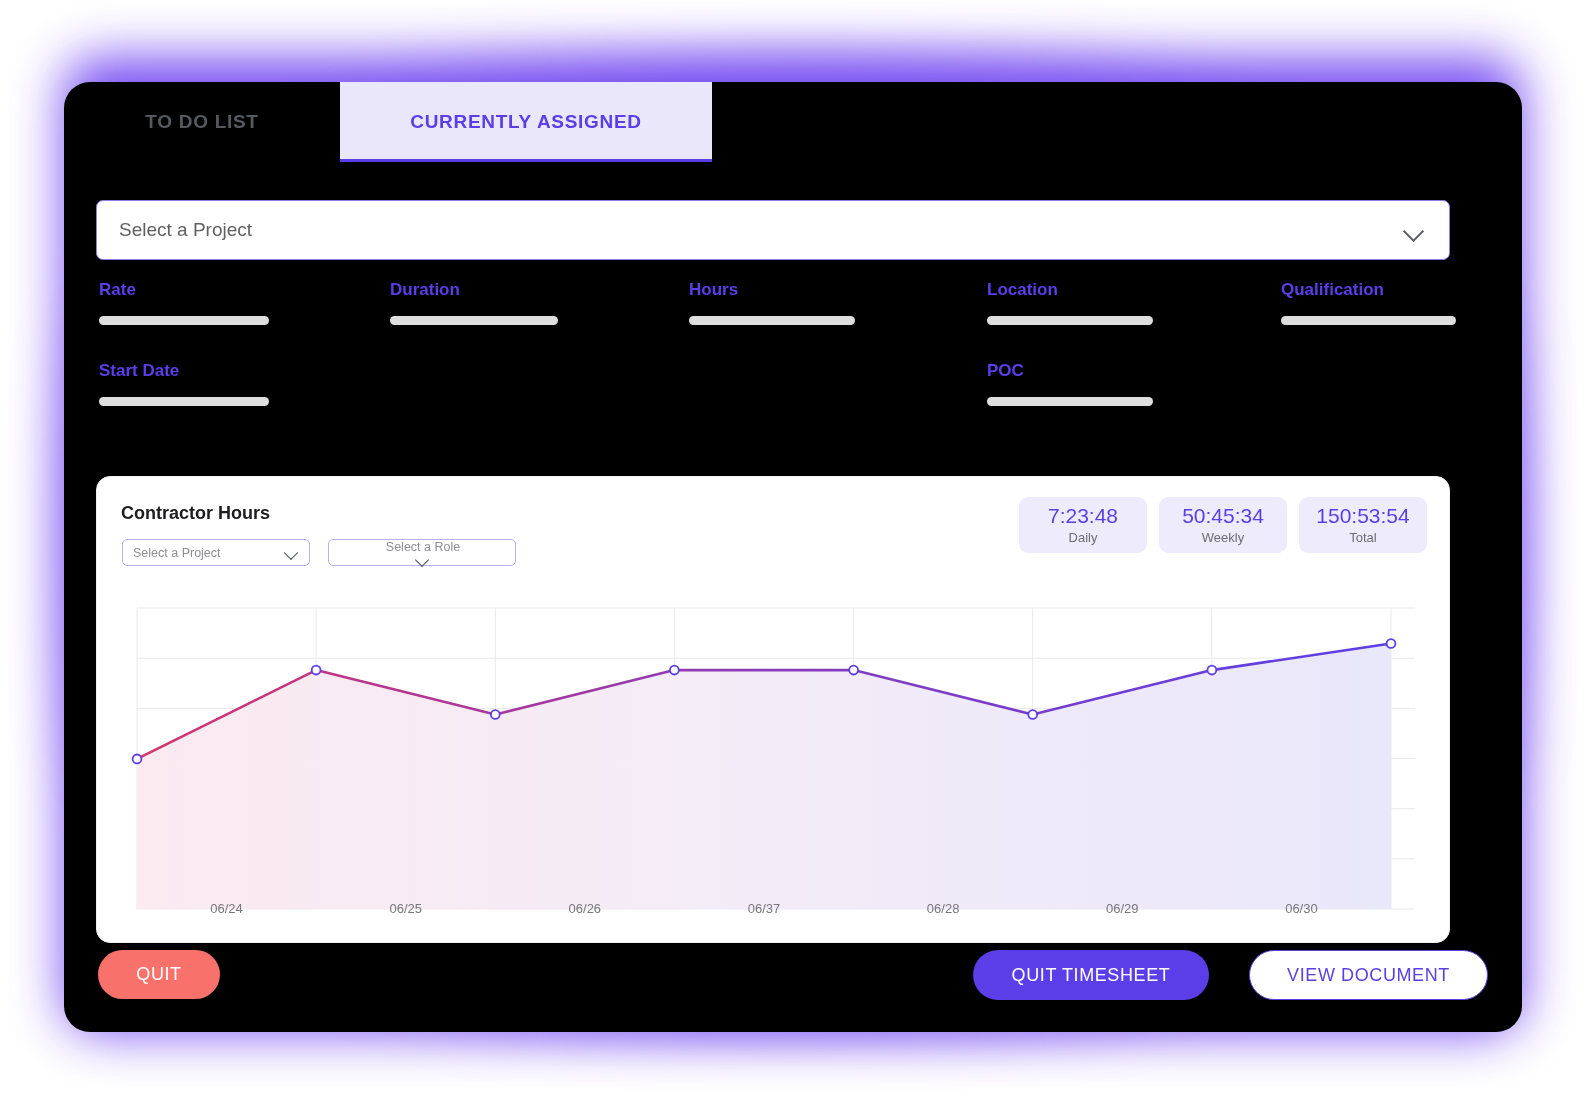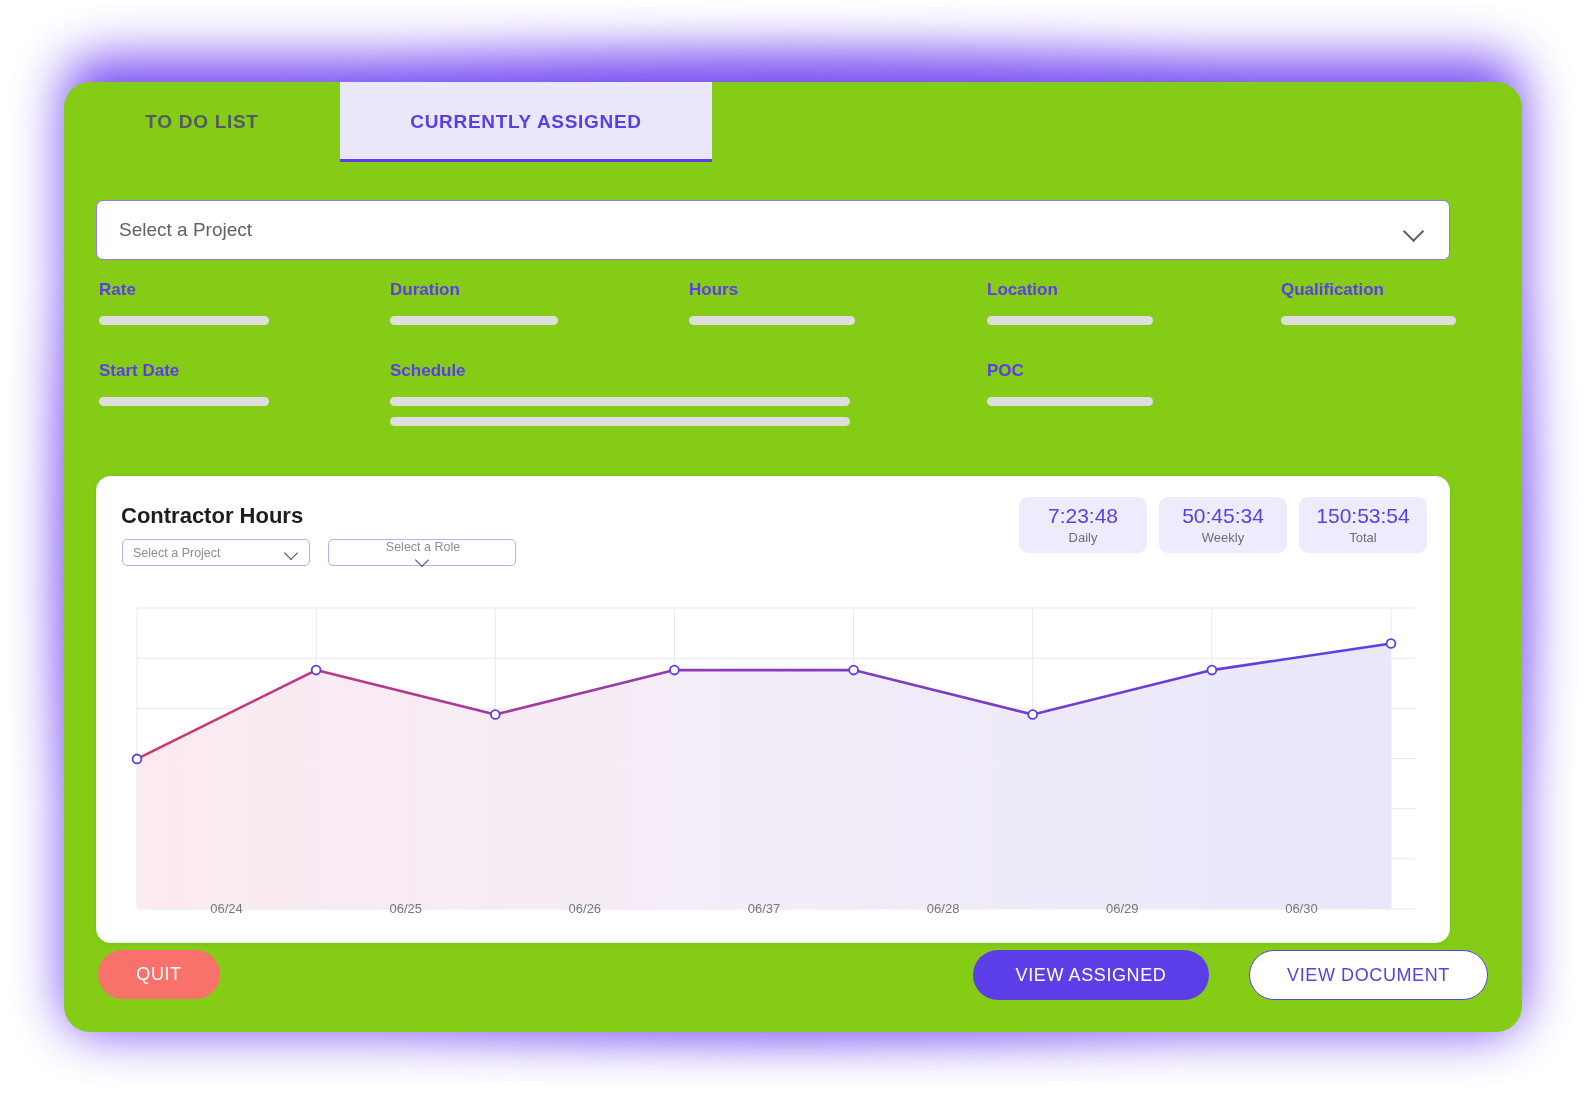--- a/index.html
+++ b/index.html
@@ -34,21 +34,21 @@
     border-radius: 44px;
     background: radial-gradient(ellipse at center, rgba(110,70,240,.55) 55%, rgba(110,70,240,0) 78%);
     filter: blur(18px);
   }
 
   
   #window-card {
     position: absolute;
     left: 64px; top: 82px;
     width: 1458px; height: 950px;
-    background: #84cc16;
+    background: #000000;
     border-radius: 26px;
   }
 
   
   #tab-bar {
     position: absolute;
     left: 0; top: 0;
     width: 100%;
     height: 80px;
     display: flex;
@@ -152,21 +152,21 @@
     left: 32px; top: 394px;
     width: 1354px; height: 467px;
     background: #ffffff;
     border: 1px solid #f0f0f2;
     border-radius: 14px;
     box-shadow: 0 1px 5px rgba(30,20,70,.07);
   }
   #chart-title {
     position: absolute;
     left: 24px; top: 26px;
-    font-size: 22px;
+    font-size: 18px;
     font-weight: 700;
     color: #1d1d20;
   }
   .mini-select {
     position: absolute;
     top: 62px;
     height: 27px;
     border: 1px solid #b9aef2;
     border-radius: 5px;
     display: flex;
@@ -326,25 +326,20 @@
       <div class="field col5">
         <div class="field-label">Qualification</div>
         <div class="field-bar w175"></div>
       </div>
     </div>
 
     <div class="field-row">
       <div class="field col1">
         <div class="field-label">Start Date</div>
         <div class="field-bar w170"></div>
-      </div>
-      <div class="field col2">
-        <div class="field-label">Schedule</div>
-        <div class="field-bar w460"></div>
-        <div class="field-bar w460"></div>
       </div>
       <div class="field col4">
         <div class="field-label">POC</div>
         <div class="field-bar w166"></div>
       </div>
     </div>
 
   </div>
 
   <div id="chart-card">
@@ -431,20 +426,20 @@
         </div>
     </div>
 
   </div>
 
   <div id="footer">
     <button class="btn" id="btn-quit">
       <span>QUIT</span>
     </button>
     <button class="btn" id="btn-view-timesheet">
-      <span>VIEW ASSIGNED</span>
+      <span>QUIT TIMESHEET</span>
     </button>
     <button class="btn" id="btn-view-document">
       <span>VIEW DOCUMENT</span>
     </button>
   </div>
 
 </div>
 
 </body></html>

